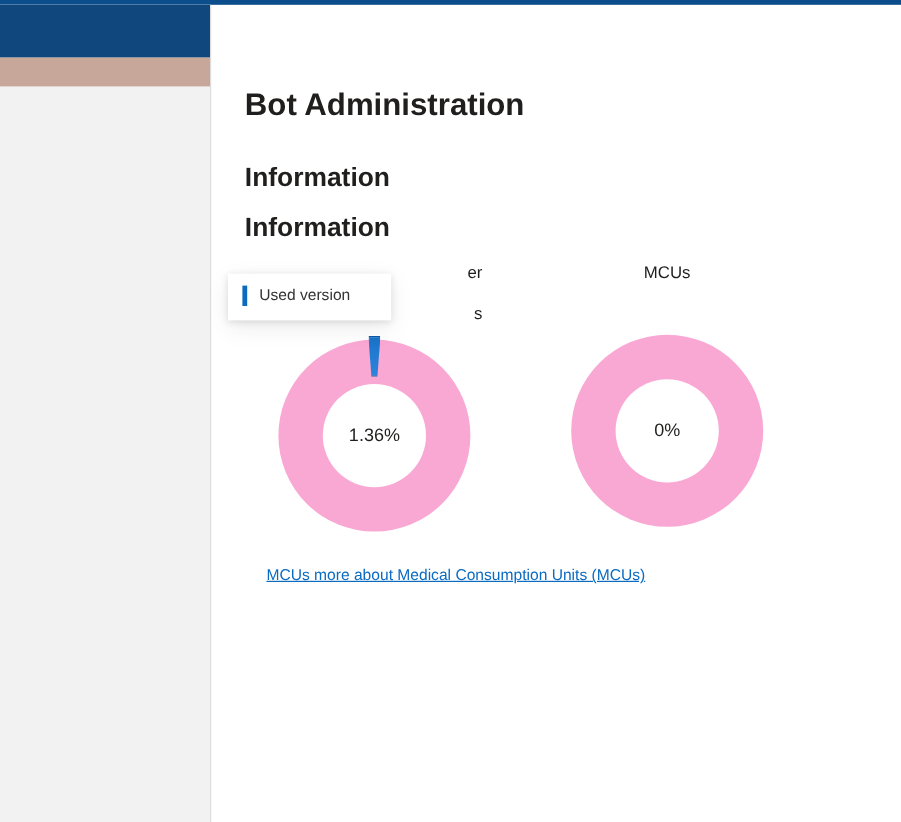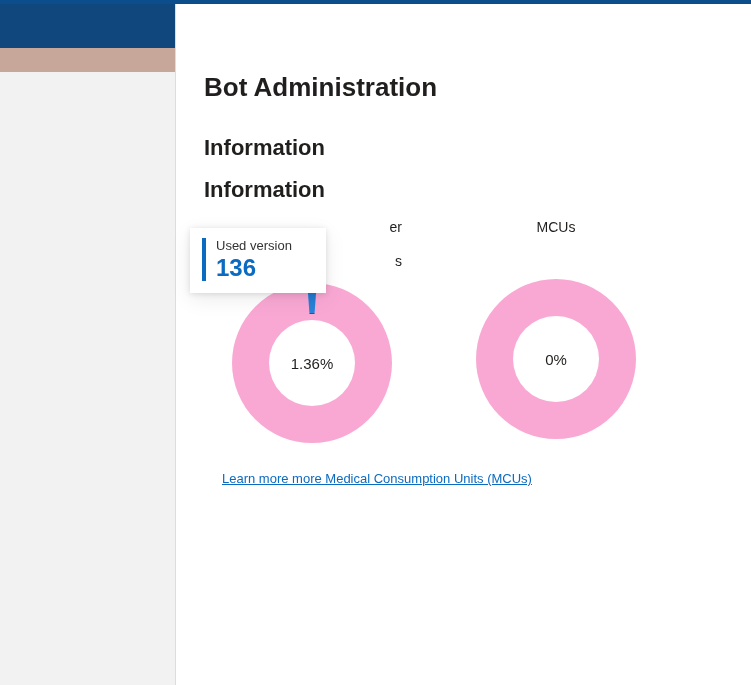--- a/index.html
+++ b/index.html
@@ -177,21 +177,20 @@
 
     <h2 class="section-title">Information</h2>
 
     <h2 class="section-title">Information</h2>
     <div class="consumption-body">
 
       <div class="tooltip-card">
         <div class="bar"></div>
         <div class="tt-body">
           <div class="tt-label">Used version</div>
-          <div class="tt-value">136</div>
         </div>
       </div>
 
       <div class="charts-row">
         <div class="chart-col">
           <div class="chart-header" style="text-align:right;">
             <span style="visibility:hidden;">placeholder</span>
             <span>er</span>
           </div>
           <div style="text-align:right; font-size:14px; margin-top:-6px; margin-bottom:14px;">
@@ -204,16 +203,16 @@
         </div>
 
         <div class="chart-col">
           <div class="chart-header" style="margin-bottom:44px;">MCUs</div>
           <div class="donut">
             <div class="center-text">0%</div>
           </div>
         </div>
       </div>
 
-      <a class="learn-more">Learn more more Medical Consumption Units (MCUs)</a>
+      <a class="learn-more">MCUs more about Medical Consumption Units (MCUs)</a>
     </div>
   </main>
 </div>
 
 </body></html>

